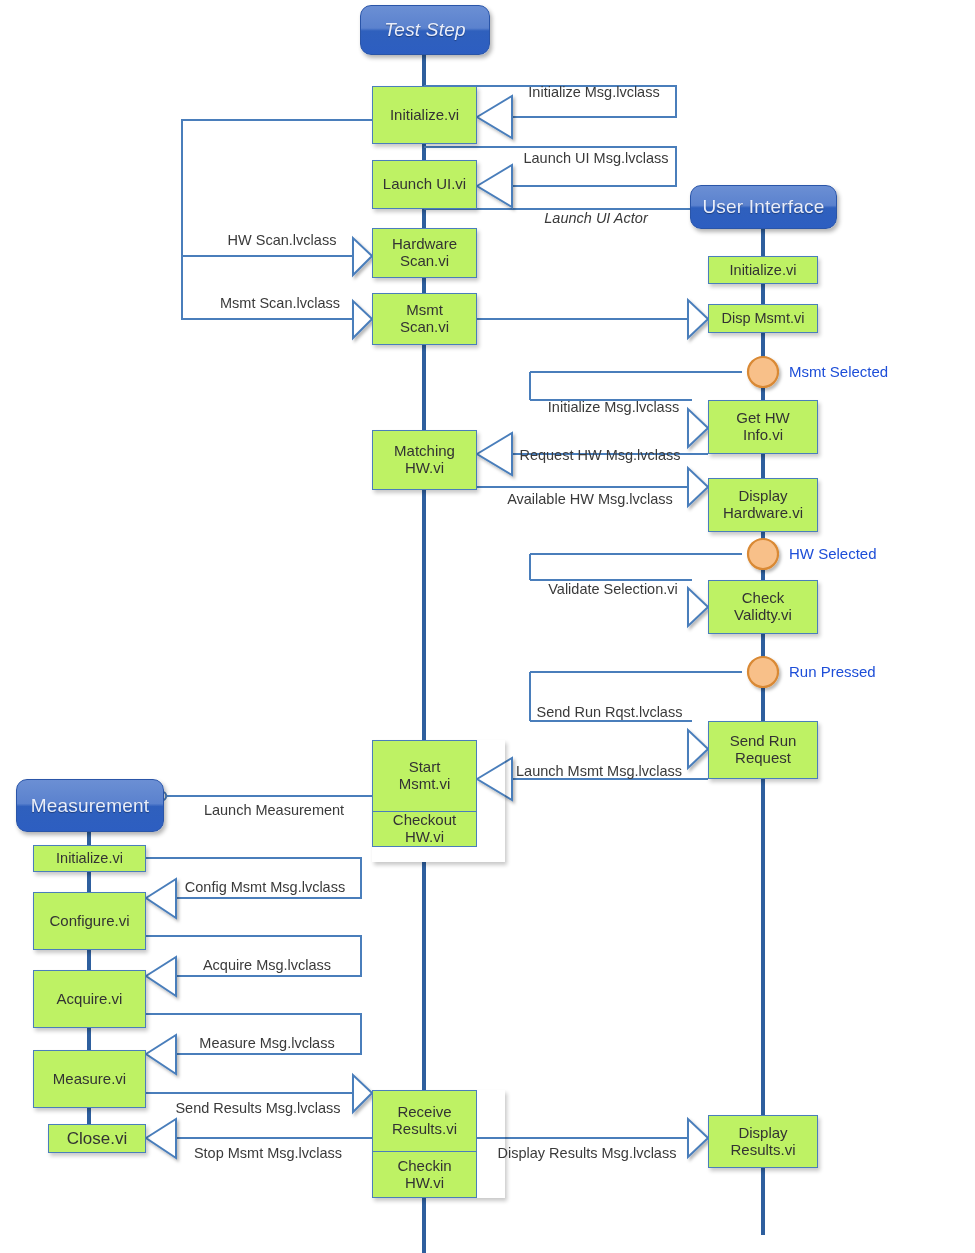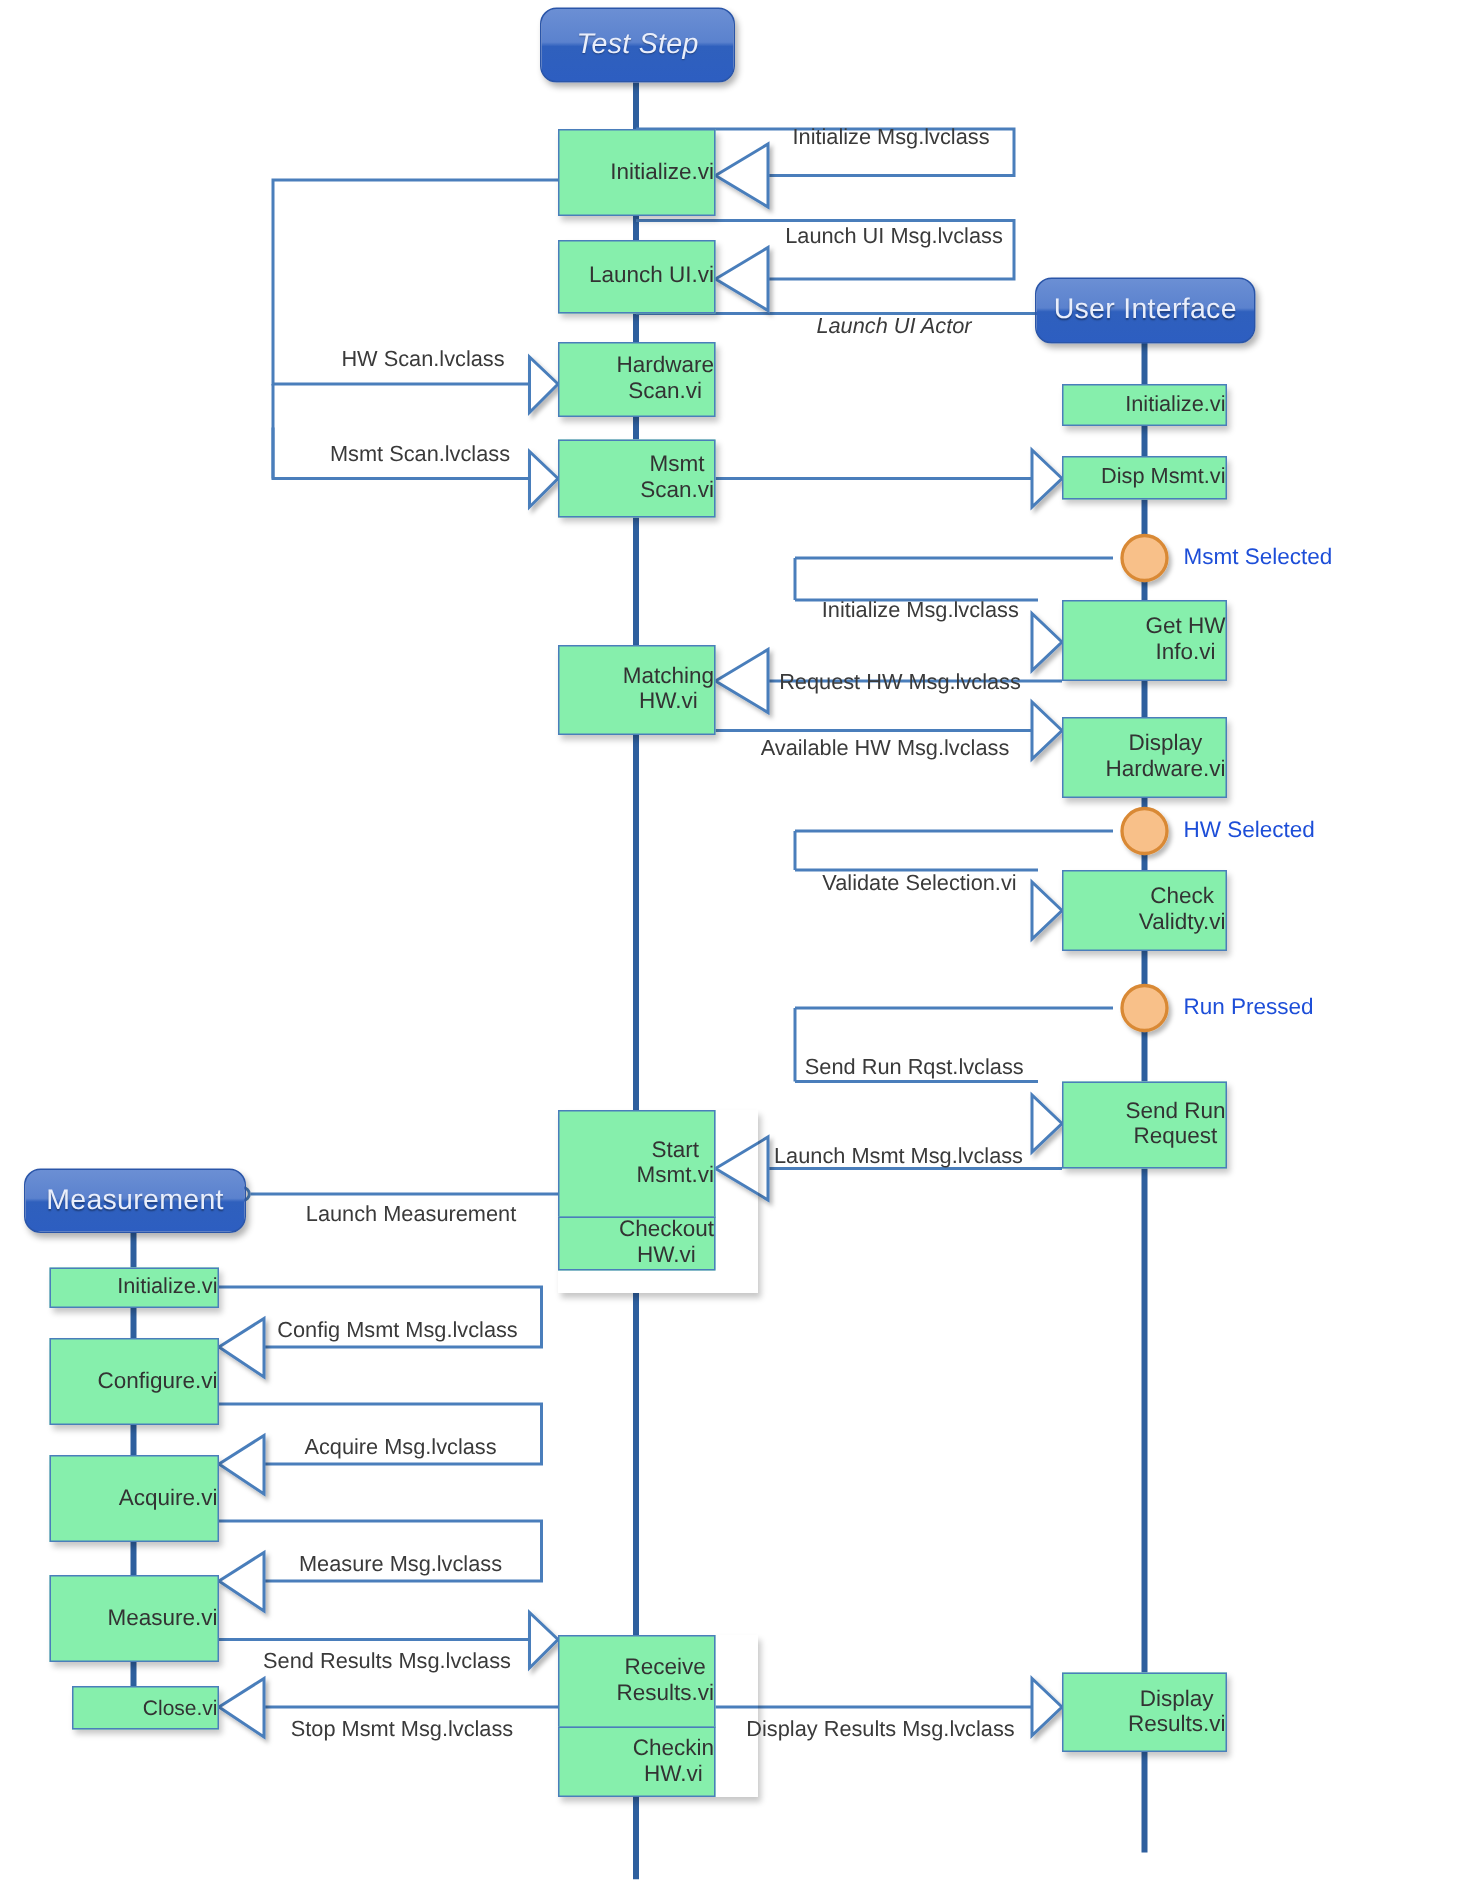--- a/index.html
+++ b/index.html
@@ -17,24 +17,24 @@
     color:#e9eefb;
     display:flex;align-items:center;justify-content:center;
     font-size:19px;
     letter-spacing:.2px;
     text-shadow:0 1px 1px rgba(0,0,0,.35);
     box-sizing:border-box;
   }
   
   .vbox{
     position:absolute;
-    background:#86efac;
+    background:#bef264;
     border:1.6px solid #4a7ebb;
     box-shadow:2px 3px 4px rgba(0,0,0,0.22);
-    display:flex;align-items:center;justify-content:flex-end;
+    display:flex;align-items:center;justify-content:center;
     text-align:center;
     color:#333333;
     font-size:15px;
     line-height:1.13;
     box-sizing:border-box;
     white-space:pre-line;
   }
   .vbox.stack{box-shadow:none;}
   
   .pair{position:absolute;box-shadow:2px 3px 4px rgba(0,0,0,0.22);padding-left:28px;}
@@ -182,21 +182,21 @@
   </svg>
 
   <div class="actor" style="left:360px;top:5px;width:130px;height:50px;font-style:italic;">
     <span>Test Step</span>
   </div>
 
   <div class="actor" style="left:690px;top:185px;width:147px;height:44px;">
     <span>User Interface</span>
   </div>
 
-  <div class="actor" style="left:16px;top:779px;width:148px;height:43px;">
+  <div class="actor" style="left:16px;top:779px;width:148px;height:53px;">
     <span>Measurement</span>
   </div>
 
   <div class="vbox" style="left:372px;top:86px;width:105px;height:58px;">
     <span>Initialize.vi</span>
   </div>
 
   <div class="vbox" style="left:372px;top:160px;width:105px;height:49px;">
     <span>Launch UI.vi</span>
   </div>
@@ -280,21 +280,21 @@
   </div>
 
   <div class="vbox" style="left:33px;top:970px;width:113px;height:58px;">
     <span>Acquire.vi</span>
   </div>
 
   <div class="vbox" style="left:33px;top:1050px;width:113px;height:58px;">
     <span>Measure.vi</span>
   </div>
 
-  <div class="vbox" style="left:48px;top:1124px;width:98px;height:29px;font-size:14px;">
+  <div class="vbox" style="left:48px;top:1124px;width:98px;height:29px;font-size:17px;">
     <span>Close.vi</span>
   </div>
 
   <div class="msg" style="left:512px;top:84px;width:164px;">Initialize Msg.lvclass</div>
 
   <div class="msg" style="left:512px;top:150px;width:168px;">Launch UI Msg.lvclass</div>
 
   <div class="msg" style="left:507px;top:210px;width:178px;font-style:italic;">Launch UI Actor</div>
 
   <div class="msg" style="left:212px;top:232px;width:140px;">HW Scan.lvclass</div>

